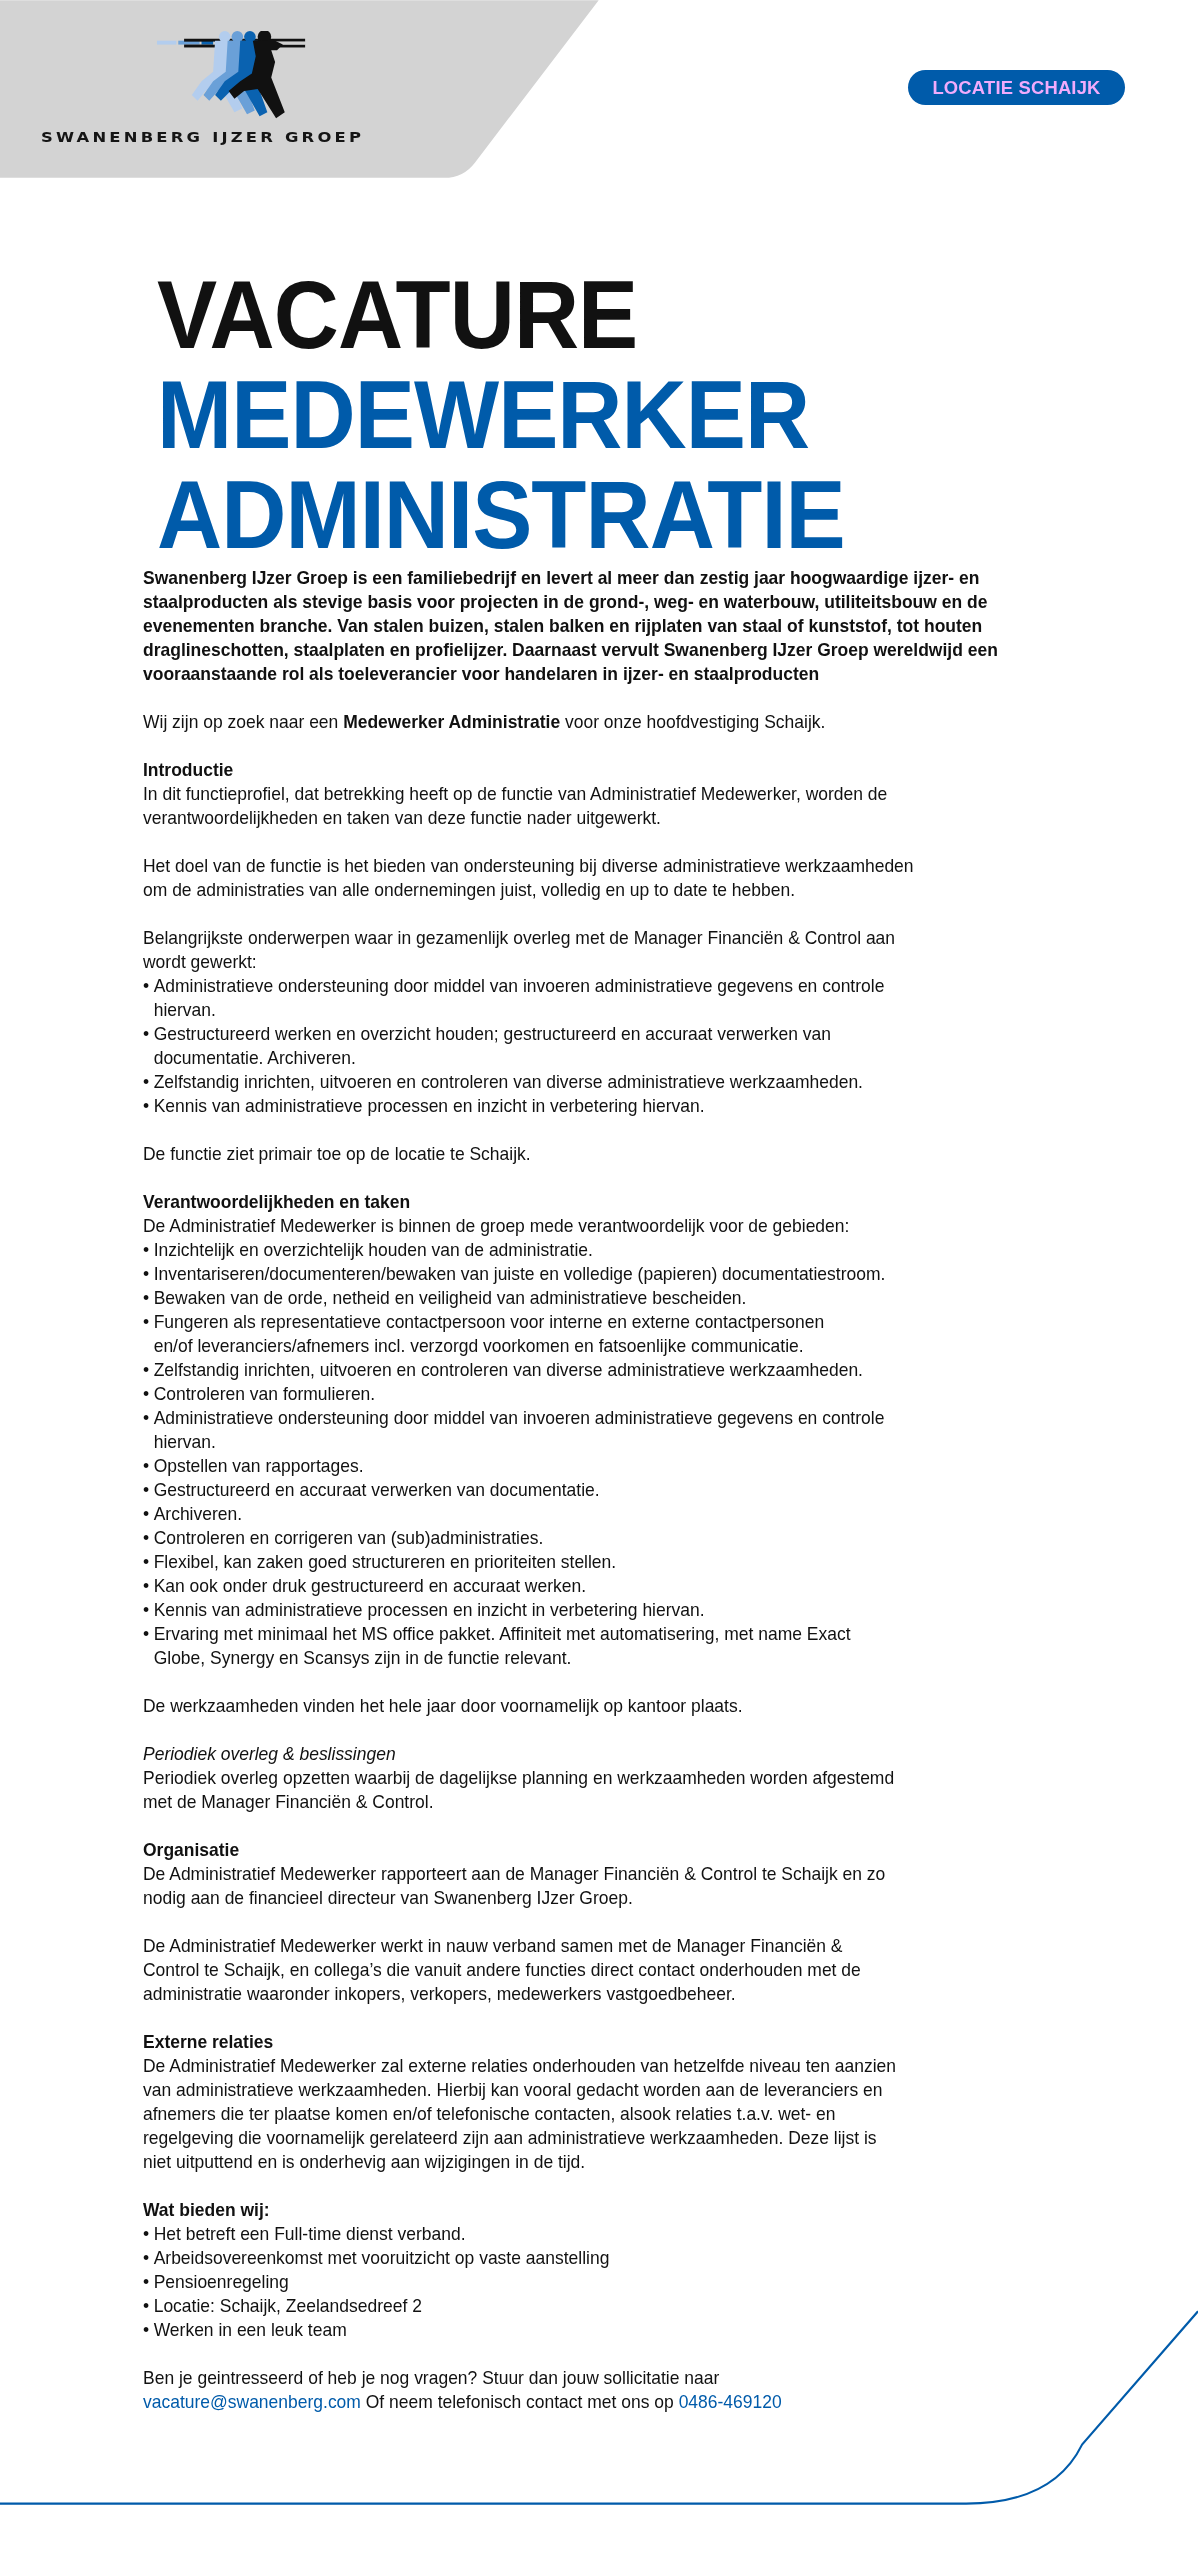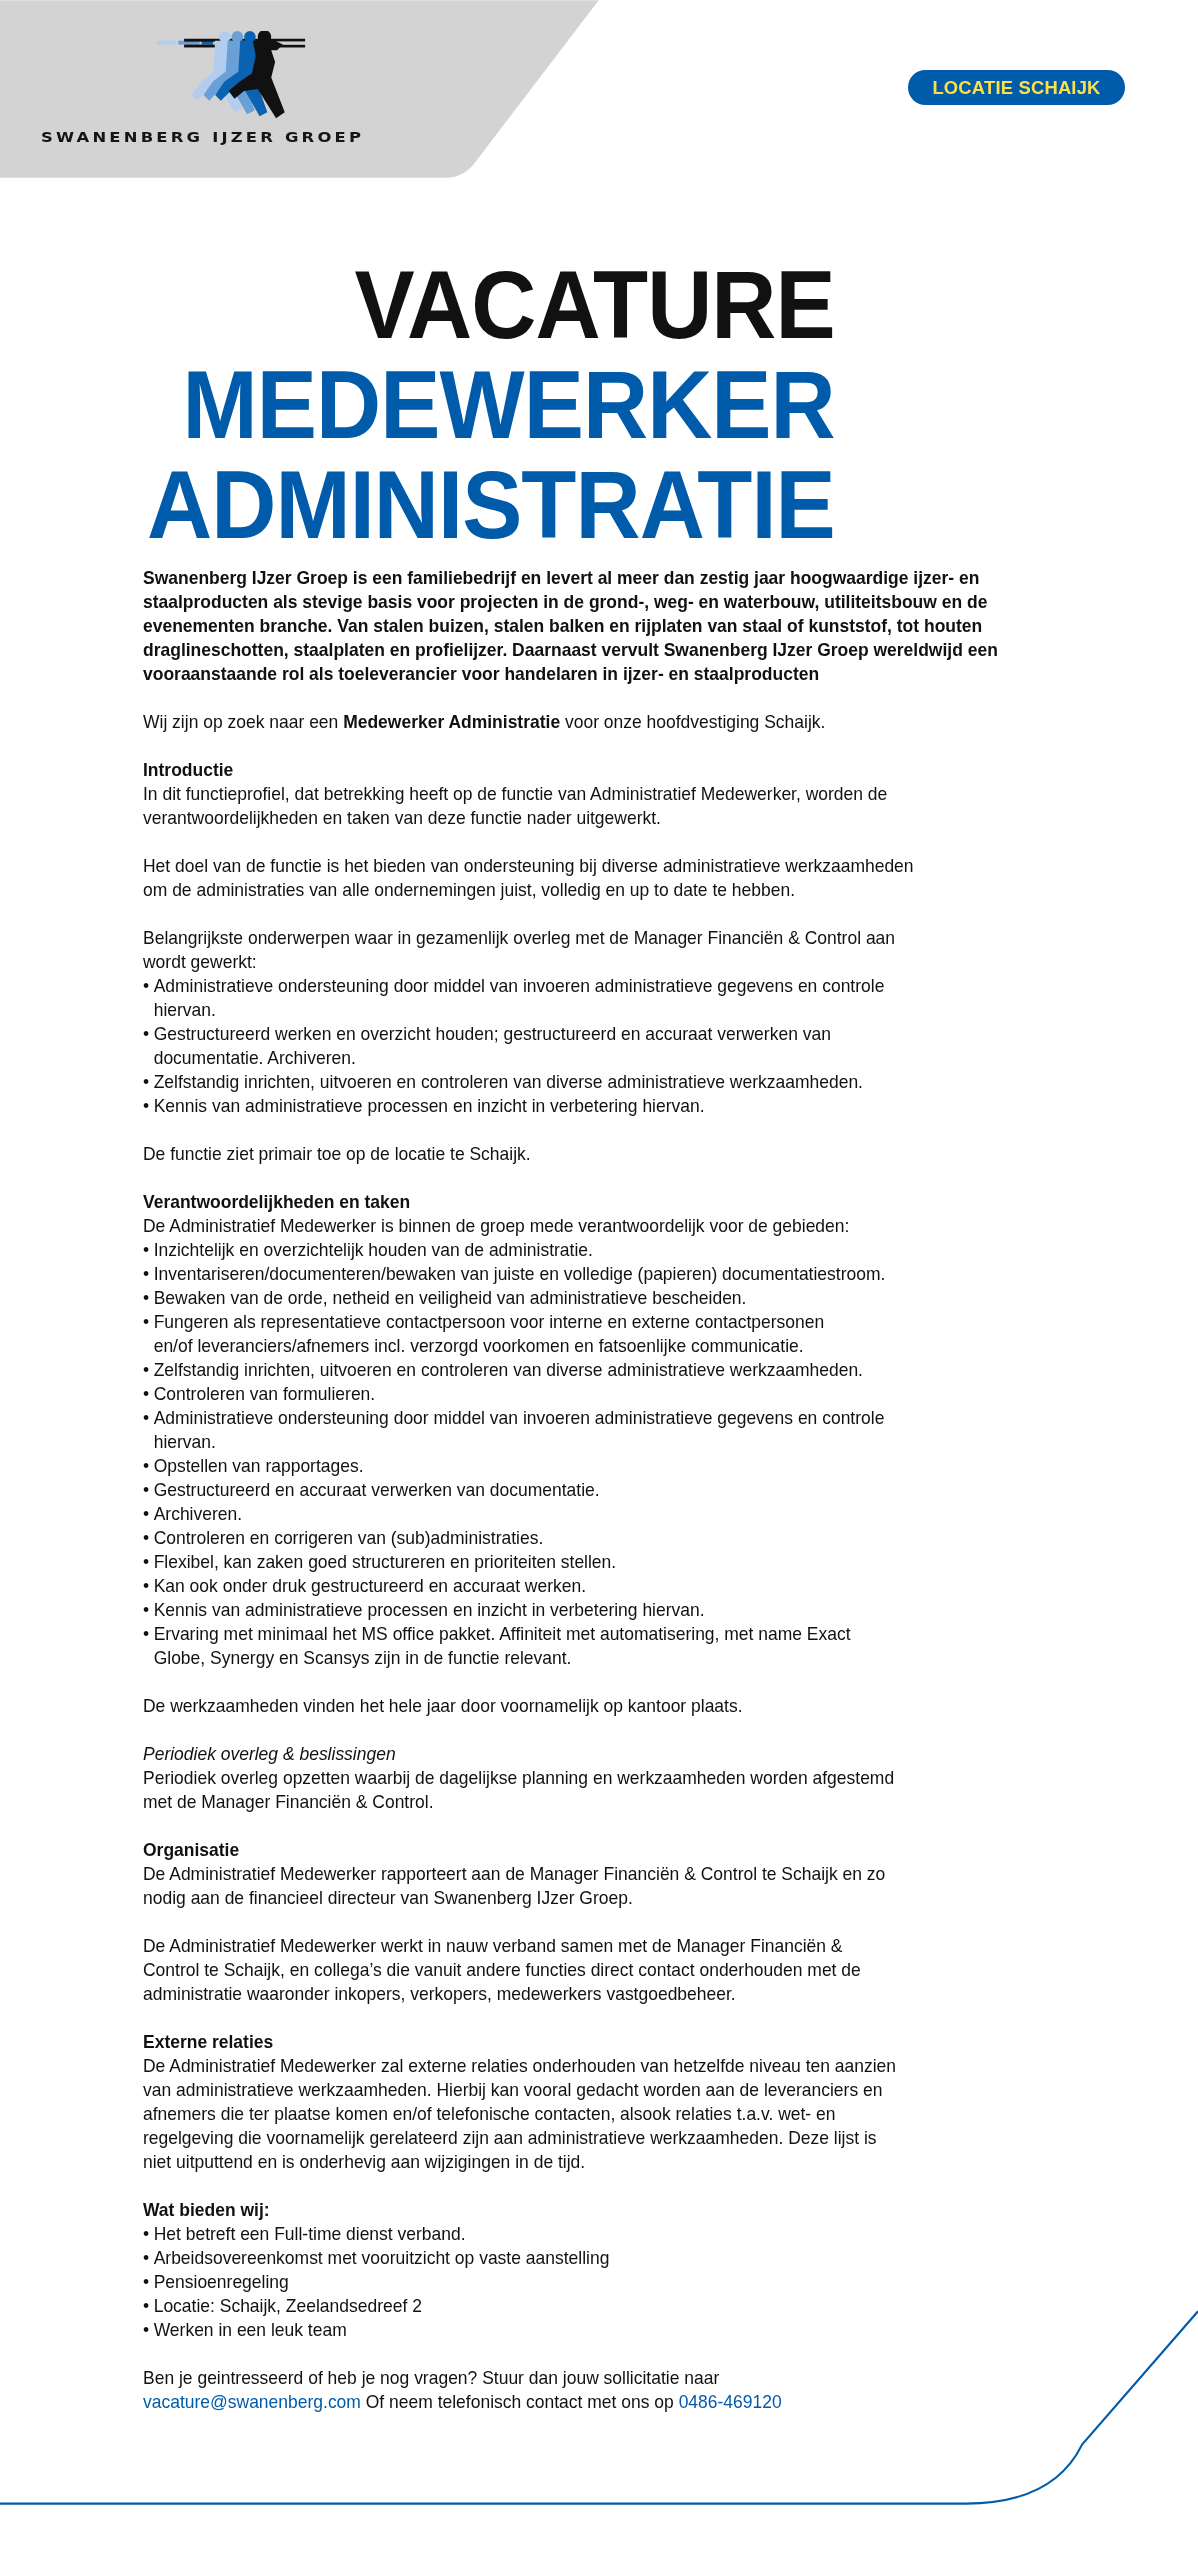--- a/index.html
+++ b/index.html
@@ -6,25 +6,25 @@
   body { width: 1198px; height: 2576px; position: relative; overflow: hidden;
          font-family: "Liberation Sans", "DejaVu Sans", sans-serif; color: #111111; }
   .header-panel { position: absolute; left: 0; top: 0; width: 618px; height: 178px; }
   .header-panel svg { display: block; }
   .logo { position: absolute; left: 155px; top: 31px; width: 155px; height: 91px; }
   .logo-text { position: absolute; left: 41px; top: 129px; width: 386px; height: 19.3px;
                font-family: "DejaVu Sans", sans-serif; font-weight: bold; font-size: 16.4px;
                letter-spacing: 3.2px; color: #151515; white-space: nowrap; line-height: 19.3px;
                transform: scaleY(0.85); transform-origin: left top; }
   .badge { position: absolute; left: 908px; top: 70px; width: 217px; height: 35px;
-           border-radius: 17.4px; color: #fde047; font-weight: bold; font-size: 18.4px;
+           border-radius: 17.4px; color: #f0abfc; font-weight: bold; font-size: 18.4px;
            display: flex; align-items: center; justify-content: center; letter-spacing: 0.2px;
            cursor: pointer; }
-  .title { position: absolute; left: 141px; top: 249px; margin: 6px; font-weight: bold;
-           font-size: 97px; line-height: 100px; letter-spacing: -1px; text-align: right; }
+  .title { position: absolute; left: 141px; top: 249px; margin: 16px; font-weight: bold;
+           font-size: 97px; line-height: 100px; letter-spacing: -1px; }
   .title .line { display: block; white-space: nowrap; transform: scaleX(0.93); transform-origin: left center; }
   .content { position: absolute; left: 143px; top: 566px; width: 976px;
              font-size: 19px; line-height: 24px; }
   .ln { display: block; white-space: nowrap; height: 24px; transform: scaleX(0.92); transform-origin: left center; }
   .blank { display: block; height: 24px; }
   .bold { font-weight: bold; }
   .italic { font-style: italic; }
   .indent { padding-left: 11.6px; }
   .bullet { display: inline-block; width: 11.6px; }
   .link { cursor: pointer; }

